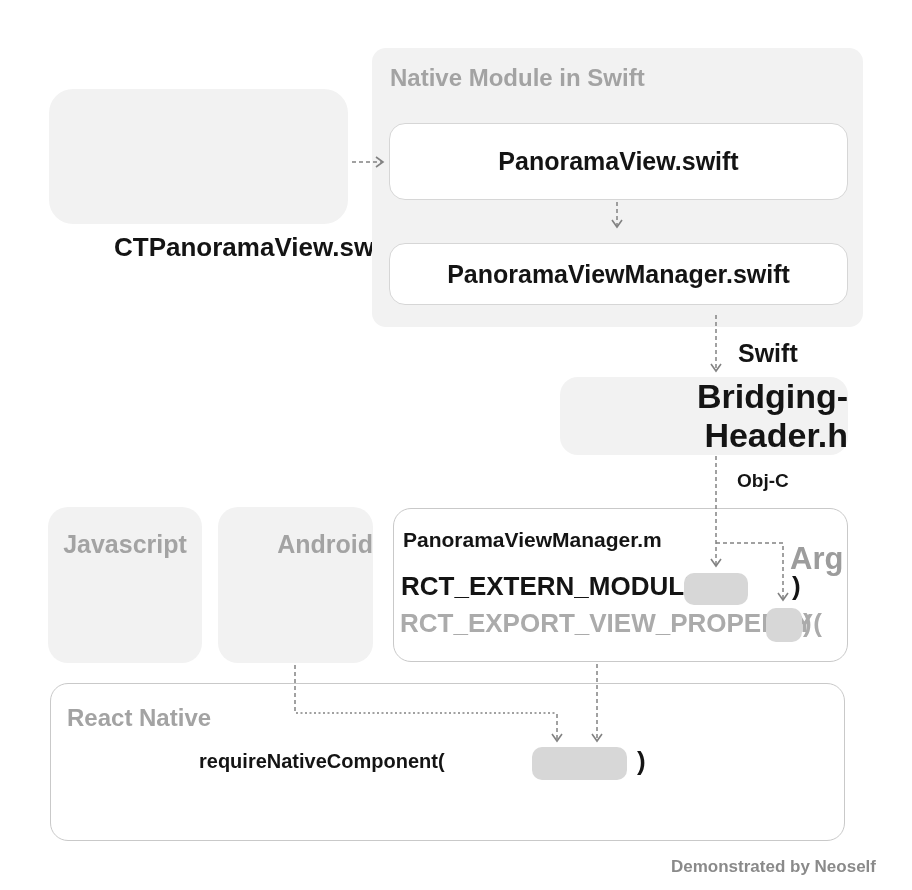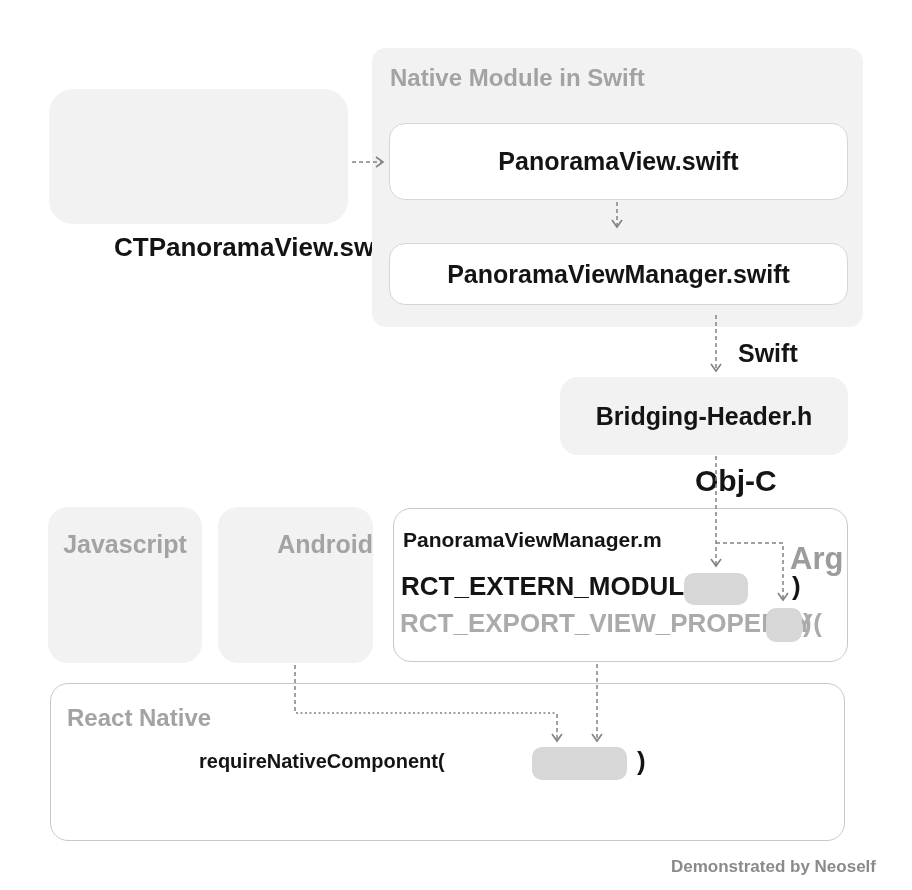--- a/index.html
+++ b/index.html
@@ -21,23 +21,23 @@
   .sdk-title{left:65px;top:108px;font-size:24px;line-height:26px;}
   .sdk-file{left:65px;top:143px;font-size:26px;line-height:30px;}
 
   
   .swift-container{left:372px;top:48px;width:491px;height:279px;border-radius:14px;}
   .swift-title{left:390px;top:65px;font-size:24px;line-height:26px;}
   .file-box1{left:389px;top:123px;width:459px;height:77px;border-radius:16px;border-color:#d6d6d6;font-size:25px;}
   .file-box2{left:389px;top:243px;width:459px;height:62px;border-radius:16px;border-color:#d6d6d6;font-size:25px;}
 
   
-  .bridging-box{left:560px;top:377px;width:288px;height:78px;border-radius:18px;font-size:25px;text-align:right;}
+  .bridging-box{left:560px;top:377px;width:288px;height:78px;border-radius:18px;font-size:34px;text-align:right;}
   .edge-swift{left:738px;top:340px;font-size:25px;line-height:26px;}
-  .edge-objc{left:695px;top:468px;font-size:30px;line-height:26px;}
+  .edge-objc{left:737px;top:468px;font-size:19px;line-height:26px;}
 
   
   .js-box{left:48px;top:507px;width:154px;height:156px;border-radius:20px;font-size:25px;text-align:center;padding-top:23px;box-sizing:border-box;display:block;}
   .android-box{left:218px;top:507px;width:155px;height:156px;border-radius:20px;font-size:25px;text-align:right;padding-top:23px;box-sizing:border-box;display:block;}
 
   
   .objc-box{left:393px;top:508px;width:455px;height:154px;border-radius:18px;border-color:#c9c9c9;}
   .objc-file{left:9px;top:19px;font-size:21px;line-height:24px;}
   .extern-macro{left:7px;top:62px;font-size:26px;line-height:30px;}
   .extern-blob{left:290px;top:64px;width:64px;height:32px;}

